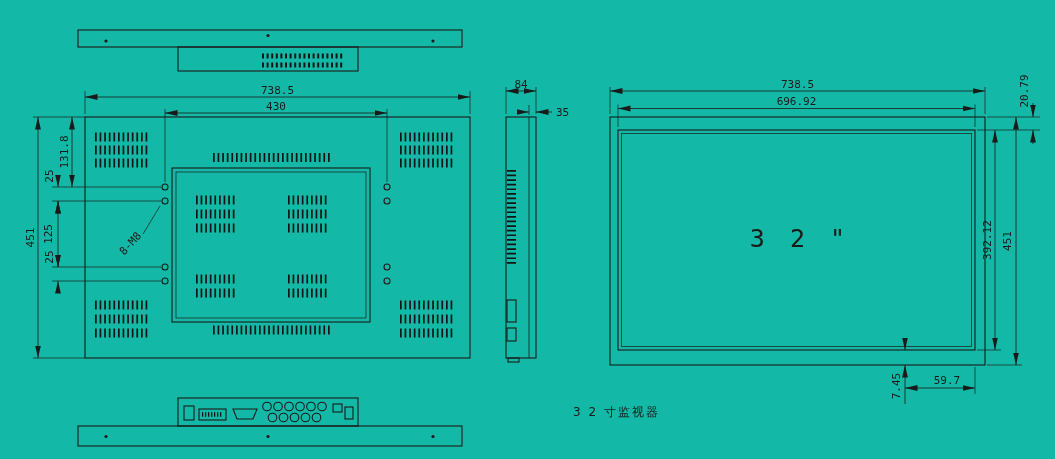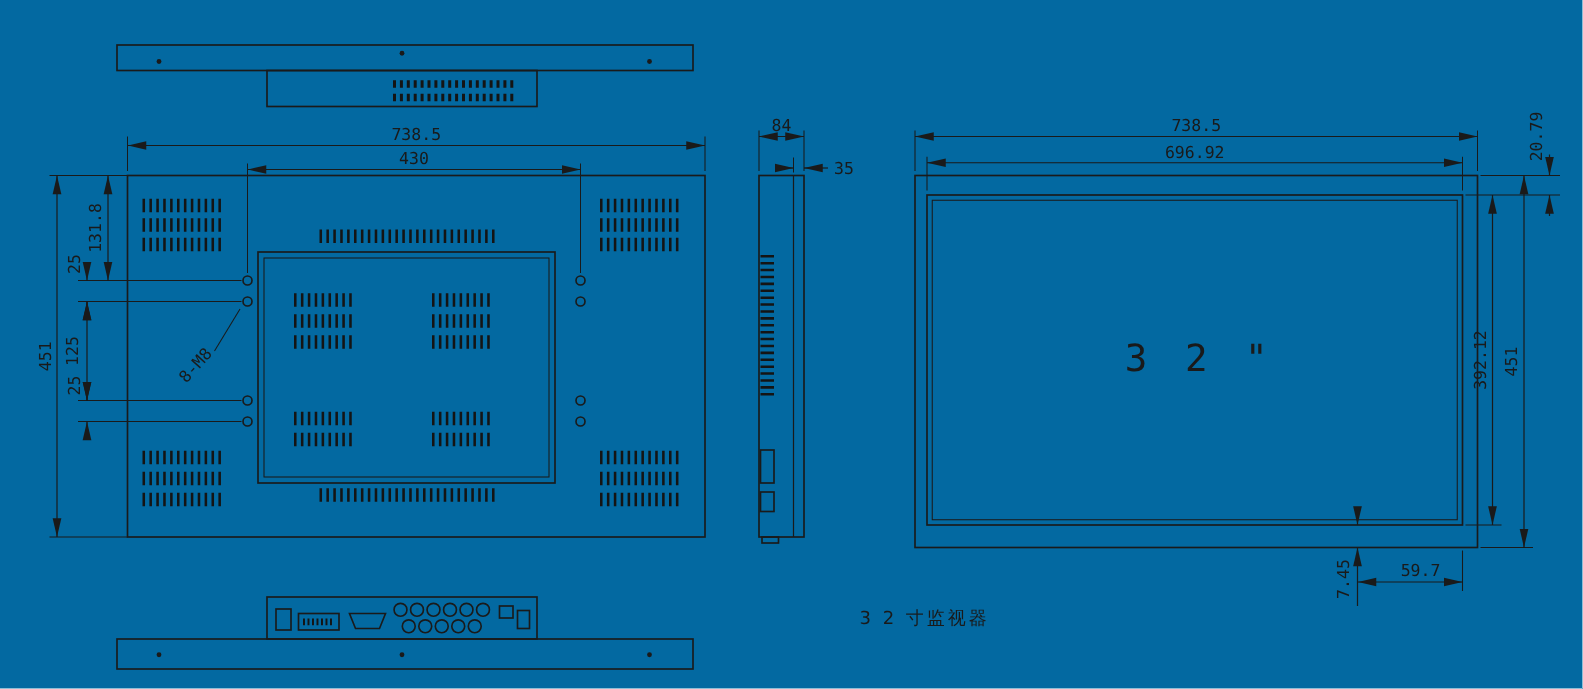--- a/index.html
+++ b/index.html
@@ -1,16 +1,16 @@
 <!DOCTYPE html>
 <html><head>
 <meta charset="utf-8">
 <style>
   html,body{margin:0;padding:0;background:#fff}
-  .stage{position:relative;width:1055px;height:459px;background:#0369a1;overflow:hidden}
+  .stage{position:relative;width:1055px;height:459px;background:#14b8a6;overflow:hidden}
   svg{display:block}
   svg text{font-family:"DejaVu Sans Mono","Liberation Mono",monospace;font-size:11px;fill:#1a1a1a}
   text.big{font-size:25px;letter-spacing:5px}
   text.cap{font-size:12px;letter-spacing:2px;font-family:"DejaVu Sans","Liberation Sans",sans-serif}
   .e{fill:none;stroke:#1a1a1a;stroke-width:1.1}
   .t{fill:none;stroke:#1a1a1a;stroke-width:0.7}
   .d{fill:none;stroke:#1a1a1a;stroke-width:0.8}
   .v{fill:none;stroke:#141414}
   .f{fill:#1a1a1a;stroke:none}
 </style>

